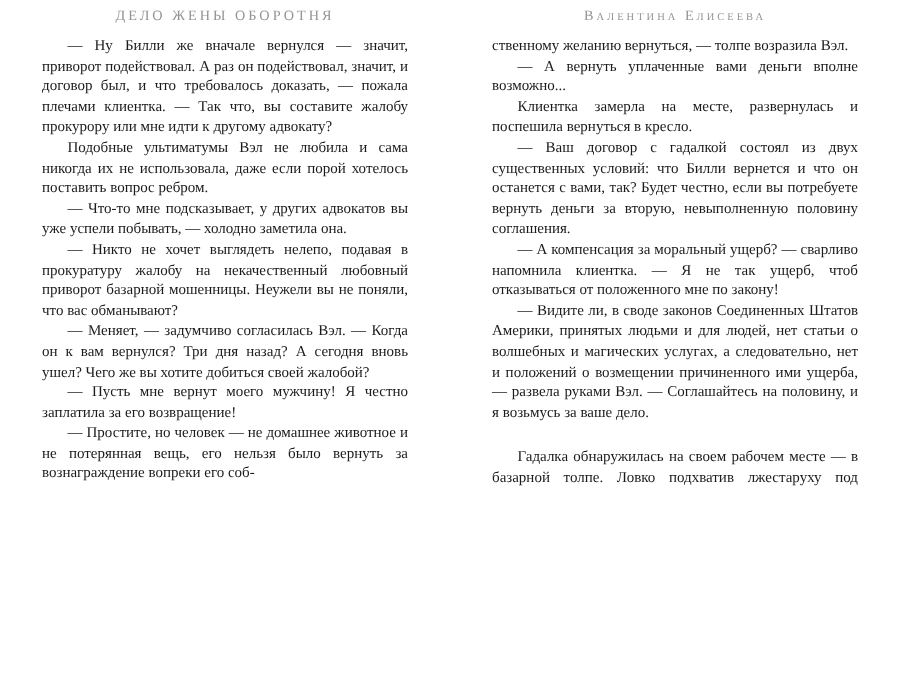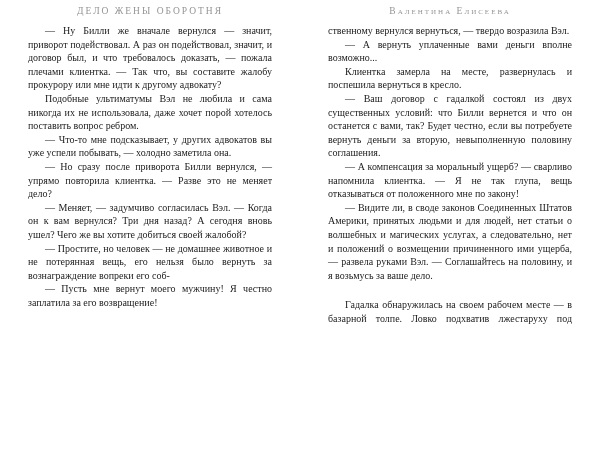--- a/index.html
+++ b/index.html
@@ -61,37 +61,37 @@
 </style>
 </head>
 <body>
 
 <div class="spread">
 
   <div class="page">
     <div class="running-head">ДЕЛО ЖЕНЫ ОБОРОТНЯ</div>
     <div class="page-text">
       <p>— Ну Билли же вначале вернулся — значит, приворот подействовал. А раз он подействовал, значит, и договор был, и что требовалось доказать, — пожала плечами клиентка. — Так что, вы составите жалобу прокурору или мне идти к другому адвокату?</p>
-      <p>Подобные ультиматумы Вэл не любила и сама никогда их не использовала, даже хочет порой хотелось поставить вопрос ребром.</p>
+      <p>Подобные ультиматумы Вэл не любила и сама никогда их не использовала, даже если порой хотелось поставить вопрос ребром.</p>
       <p>— Что-то мне подсказывает, у других адвокатов вы уже успели побывать, — холодно заметила она.</p>
-      <p>— Но сразу после приворота Билли вернулся, — упрямо повторила клиентка. — Разве это не меняет дело?</p>
+      <p>— Никто не хочет выглядеть нелепо, подавая в прокуратуру жалобу на некачественный любовный приворот базарной мошенницы. Неужели вы не поняли, что вас обманывают?</p>
       <p>— Меняет, — задумчиво согласилась Вэл. — Когда он к вам вернулся? Три дня назад? А сегодня вновь ушел? Чего же вы хотите добиться своей жалобой?</p>
+      <p>— Пусть мне вернут моего мужчину! Я честно заплатила за его возвращение!</p>
       <p>— Простите, но человек — не домашнее животное и не потерянная вещь, его нельзя было вернуть за вознаграждение вопреки его соб-</p>
-      <p>— Пусть мне вернут моего мужчину! Я честно заплатила за его возвращение!</p>
     </div>
     <div class="folio">7</div>
   </div>
 
   <div class="page">
     <div class="running-head">Валентина Елисеева</div>
     <div class="page-text">
-      <p class="no-indent">ственному вернулся вернуться, — твердо возразила Вэл.</p>
+      <p class="no-indent">ственному желанию вернуться, — толпе возразила Вэл.</p>
       <p>— А вернуть уплаченные вами деньги вполне возможно...</p>
       <p>Клиентка замерла на месте, развернулась и поспешила вернуться в кресло.</p>
       <p>— Ваш договор с гадалкой состоял из двух существенных условий: что Билли вернется и что он останется с вами, так? Будет честно, если вы потребуете вернуть деньги за вторую, невыполненную половину соглашения.</p>
-      <p>— А компенсация за моральный ущерб? — сварливо напомнила клиентка. — Я не так глупа, вещь отказываться от положенного мне по закону!</p>
+      <p>— А компенсация за моральный ущерб? — сварливо напомнила клиентка. — Я не так ущерб, чтоб отказываться от положенного мне по закону!</p>
       <p>— Видите ли, в своде законов Соединенных Штатов Америки, принятых людьми и для людей, нет статьи о волшебных и магических услугах, а следовательно, нет и положений о возмещении причиненного ими ущерба, — развела руками Вэл. — Соглашайтесь на половину, и я возьмусь за ваше дело.</p>
       <p class="section-gap">Гадалка обнаружилась на своем рабочем месте — в базарной толпе. Ловко подхватив лжестаруху под локоток, Вэл настойчиво отконвоиро-</p>
     </div>
     <div class="folio">8</div>
   </div>
 
 </div>
 
 </body></html>

